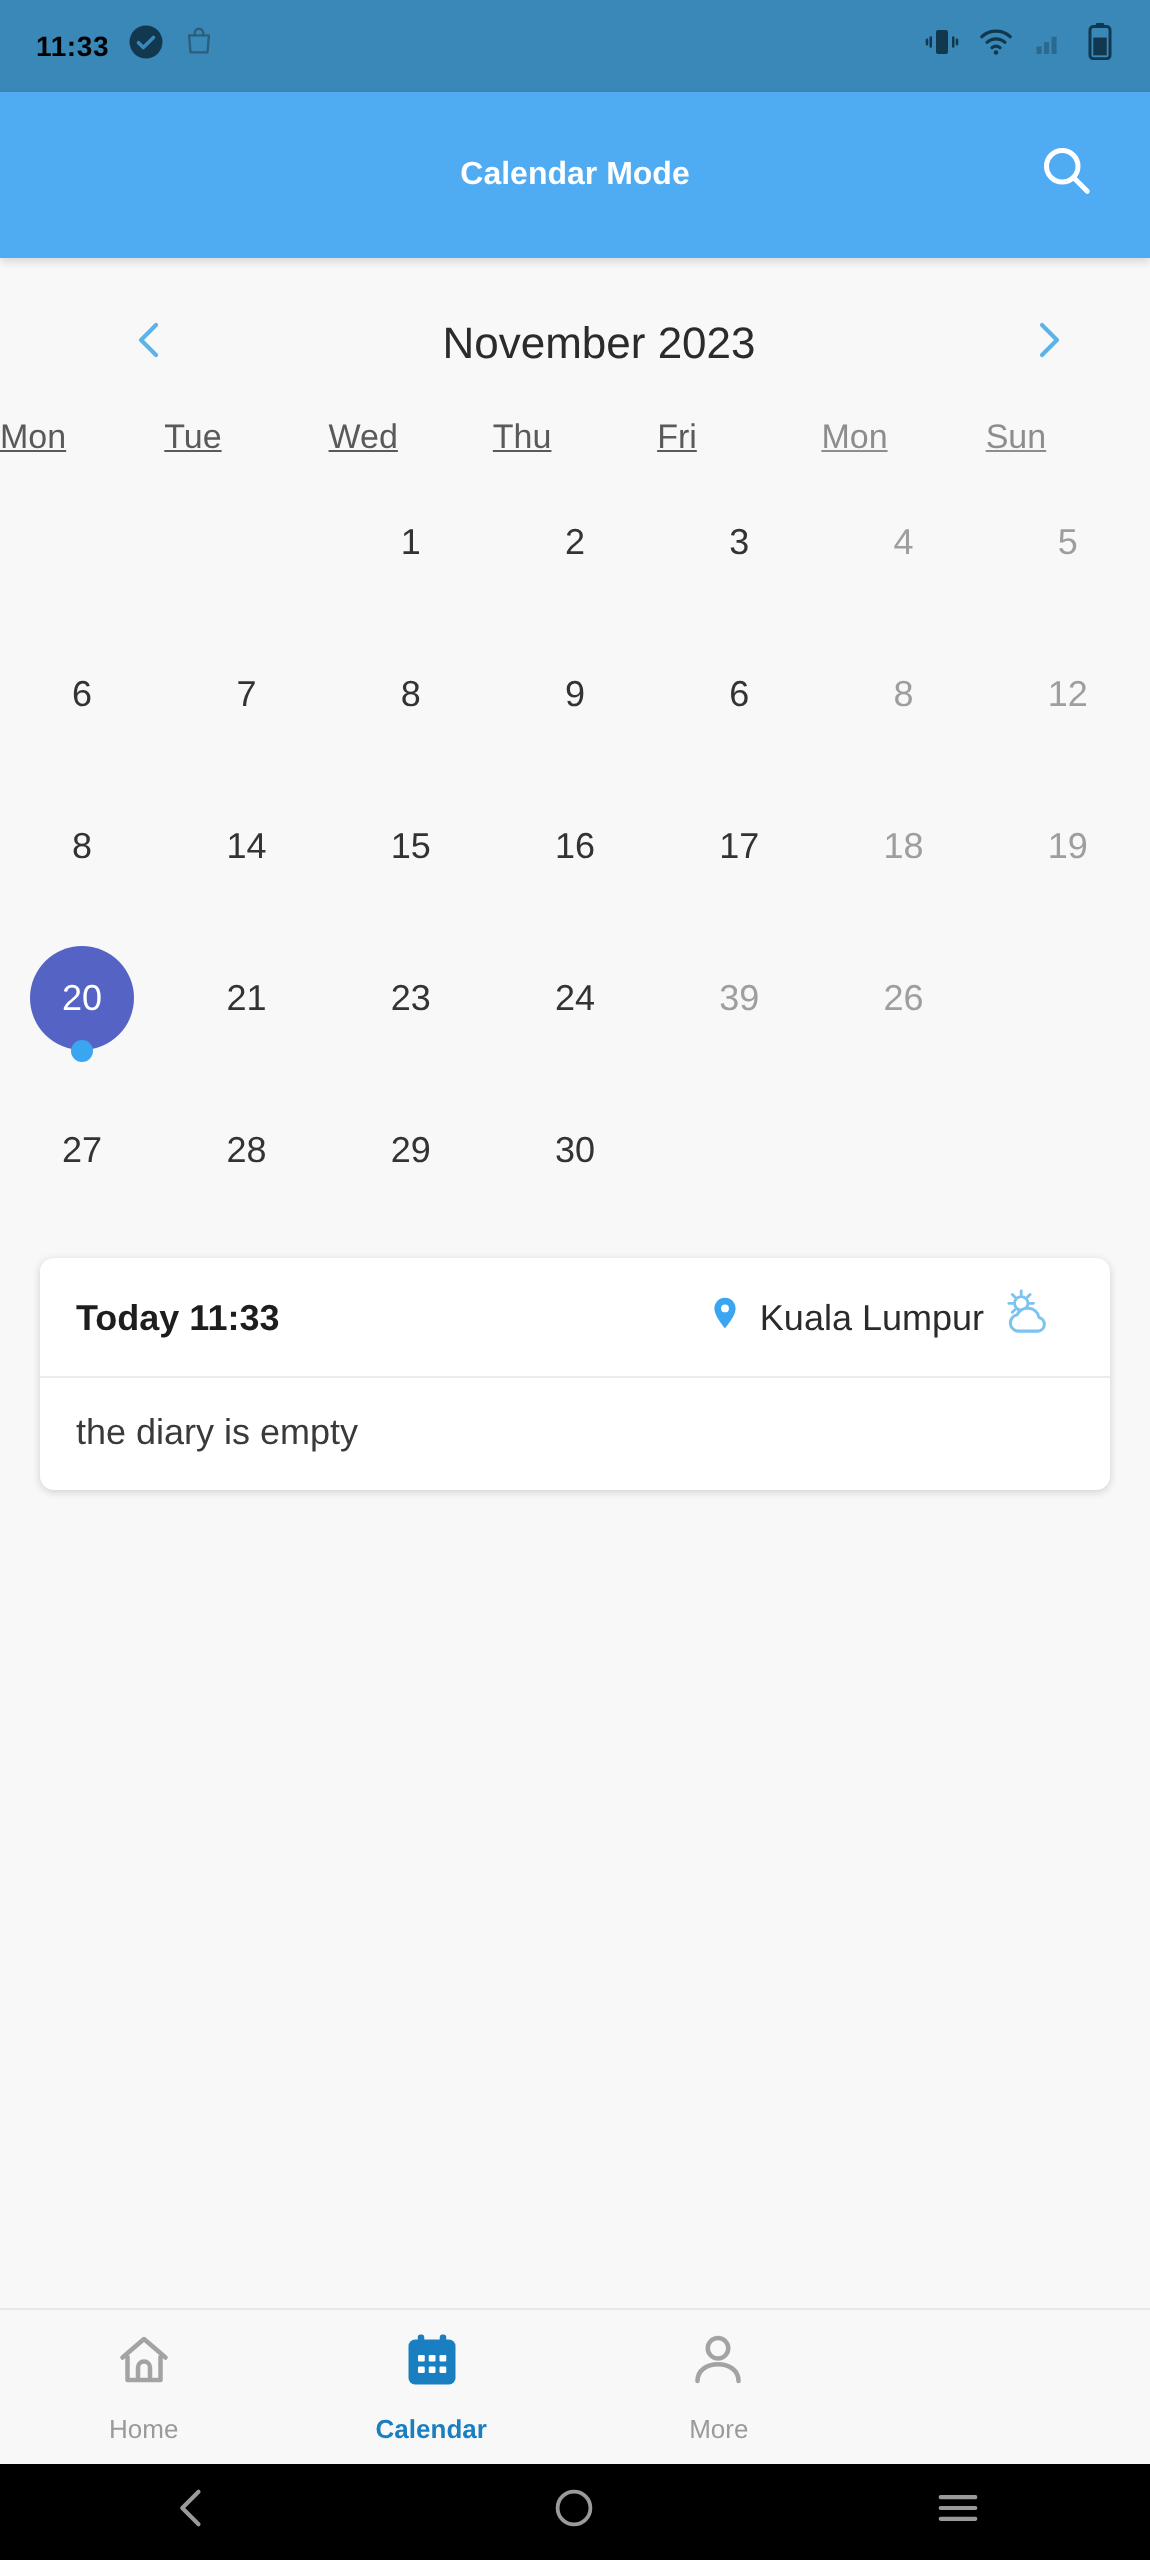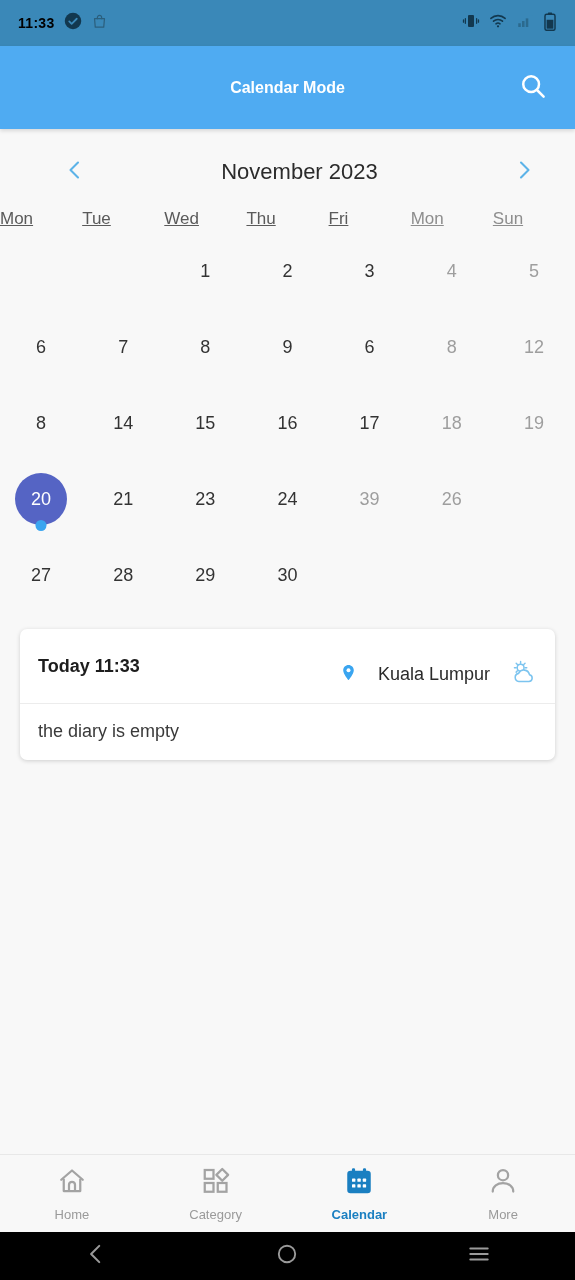--- a/index.html
+++ b/index.html
@@ -79,26 +79,26 @@
   }
 
   
   .card-wrap { padding: 16px 20px 0 20px; }
   .card {
     background: #ffffff; border-radius: 7px;
     box-shadow: 0 1px 4px rgba(0,0,0,.17);
     overflow: hidden;
   }
   .card-head {
-    display: flex; align-items: center; padding: 14px 18px 13px 18px;
+    display: flex; align-items: center; padding: 14px 28px 13px 18px;
     border-bottom: 1px solid #ececec;
     justify-content: flex-end;
   }
   .card-today { font-size: 18px; font-weight: 700; color: #1d1d1d; }
-  .card-meta { margin-left: auto; display: flex; align-items: center; gap: 20px; margin-top: 16px; }
+  .card-meta { margin-left: auto; display: flex; align-items: center; gap: 8px; }
   .card-loc { font-size: 18px; color: #2b2b2b; }
   .card-body { padding: 17px 20px 18px 18px; }
   .card-empty { font-size: 18px; color: #3a3a3a; }
 
   .spacer { flex: 1 1 auto; }
 
   
   .tabbar {
     flex: 0 0 78px; display: grid; grid-template-columns: repeat(4, 1fr);
     align-items: center; border-top: 1px solid #e8e8e8; background: #f8f8f8;
@@ -355,29 +355,20 @@
 
   <div class="tabbar" id="tab-bar">
       <div class="tab">
         <span><svg width="30" height="30" viewBox="0 0 24 24">
             <path d="M3.4 11L12 3.6 20.6 11" fill="none" stroke="#a3a3a3" stroke-width="1.8" stroke-linecap="round" stroke-linejoin="round"></path>
             <path d="M5.4 10.2V20h13.2v-9.8" fill="none" stroke="#a3a3a3" stroke-width="1.8" stroke-linejoin="round"></path>
             <path d="M9.6 20v-5a2.4 2.4 0 0 1 4.8 0v5" fill="none" stroke="#a3a3a3" stroke-width="1.8" stroke-linejoin="round"></path>
           </svg></span>
         <span class="tab-label">Home</span>
       </div>
-      <div class="tab">
-        <span><svg width="30" height="30" viewBox="0 0 24 24">
-            <rect x="3" y="3.2" width="7" height="7" fill="none" stroke="#a3a3a3" stroke-width="1.8"></rect>
-            <rect x="3" y="13.6" width="7" height="7" fill="none" stroke="#a3a3a3" stroke-width="1.8"></rect>
-            <rect x="13.4" y="13.6" width="7" height="7" fill="none" stroke="#a3a3a3" stroke-width="1.8"></rect>
-            <path d="M17 2.4l4.7 4.7L17 11.8 12.3 7.1z" fill="none" stroke="#a3a3a3" stroke-width="1.8" stroke-linejoin="round"></path>
-          </svg></span>
-        <span class="tab-label">Category</span>
-      </div>
       <div class="tab active">
         <span><svg width="30" height="30" viewBox="0 0 24 24">
             <rect x="6.3" y="1.8" width="2.6" height="4" rx="1.1" fill="#1a7fc1"></rect>
             <rect x="15.1" y="1.8" width="2.6" height="4" rx="1.1" fill="#1a7fc1"></rect>
             <rect x="2.6" y="3.8" width="18.8" height="18" rx="2.6" fill="#1a7fc1"></rect>
             <g fill="#ffffff">
               <rect x="6.4" y="10" width="2.7" height="2.6" rx=".5"></rect>
               <rect x="10.7" y="10" width="2.7" height="2.6" rx=".5"></rect>
               <rect x="15" y="10" width="2.7" height="2.6" rx=".5"></rect>
               <rect x="6.4" y="14.6" width="2.7" height="2.6" rx=".5"></rect>

